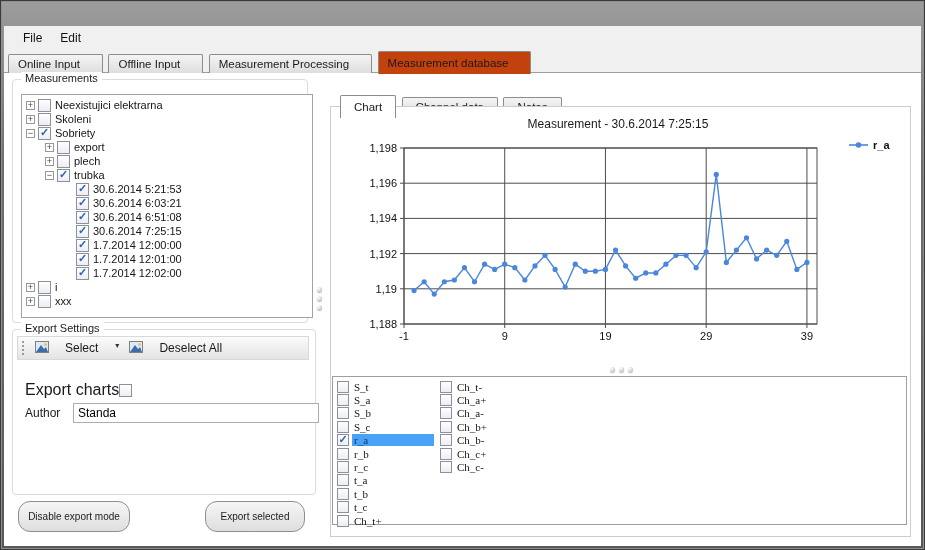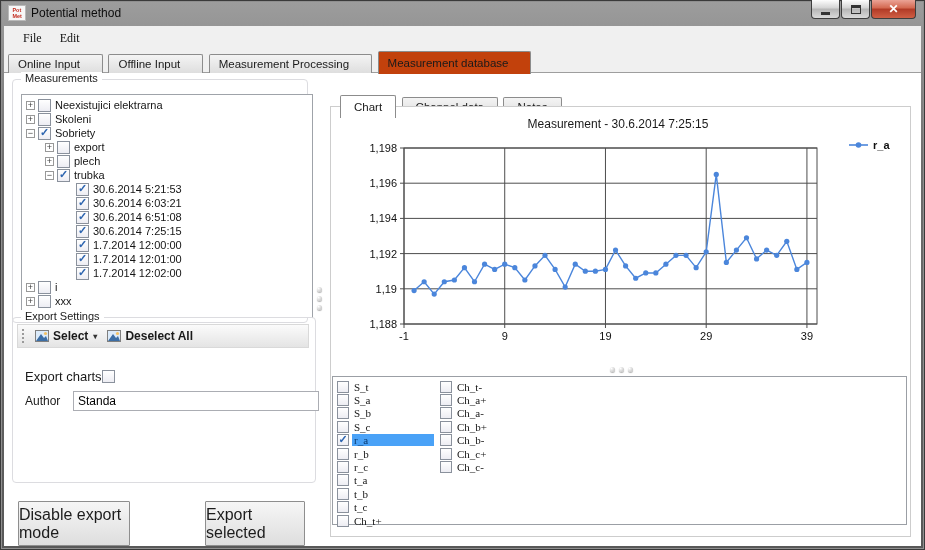--- a/index.html
+++ b/index.html
@@ -21,21 +21,21 @@
             display:flex; align-items:center; justify-content:center; }
   .winbtn.min, .winbtn.max { width:29px; }
   .winbtn.close { width:45px; background:linear-gradient(#eba396,#d3674f 45%,#b13a26 50%,#cf5f45);
                   color:#fff; font-size:12px; font-weight:bold; }
   .glyph-min { width:9px; height:3px; background:#333; margin-top:8px; }
   .glyph-max { width:10px; height:9px; border:1px solid #333; border-top:3px solid #333; background:transparent; }
   
   .client { position:absolute; left:4px; top:26px; right:4px; bottom:4px; background:#f0f0f0; }
   .menubar { position:absolute; left:0; top:0; right:0; height:24px; font-size:12px; color:#111;
              display:flex; align-items:center; padding-left:10px; }
-  .menu-item { padding:3px 9px;font-family:Liberation Serif, serif; }
+  .menu-item { padding:3px 9px; }
   .tabstrip { position:absolute; left:0; top:24px; right:0; height:23px;
               border-bottom:1px solid #9e9e9e; padding-left:4px; }
   .main-tab { display:inline-block; vertical-align:bottom; height:19px; margin-top:4px;
               padding:3px 22px 0 9px; font-size:11.5px; color:#1a1a1a;
               border:1px solid #8c8c8c; border-bottom:none; border-radius:2px 2px 0 0;
               background:linear-gradient(#f4f4f4,#dedede); margin-right:1px; position:relative; }
   .main-tab.active { height:23px; margin-top:0; margin-bottom:-1px; background:#c2410c; z-index:3;
                      padding-top:5px; }
   .content { position:absolute; left:0; top:47px; right:0; bottom:0; background:#fff; }
   
@@ -46,38 +46,38 @@
   .treebox { position:absolute; left:8px; top:14px; width:292px; height:224px;
              border:1px solid #9fa3a9; background:#fff; overflow:hidden; padding-top:3px; }
   .tree-row { height:14px; display:flex; align-items:center; font-size:11px; color:#151515; }
   .exp { width:9px; height:9px; min-width:9px; border:1px solid #989898; background:#fff;
          font-size:9px; line-height:6px; text-align:center; color:#444; margin-right:3px; }
   .exp-spacer { width:12px; min-width:12px; }
   .cb { width:13px; height:13px; min-width:13px; border:1px solid #8a919c;
         background:linear-gradient(#fff,#ededf3); display:flex; align-items:center;
         justify-content:center; margin-right:4px; }
   .cb .chk { color:#2f66b0; font-size:11px; font-weight:bold; line-height:1; margin-top:-1px; }
-  #gb-export { left:8px; top:244px; width:304px; height:166px; }
+  #gb-export { left:8px; top:256px; width:304px; height:166px; }
   .toolbar { position:absolute; left:4px; top:6px; right:6px; height:24px;
              border:1px solid #d9d9d9; background:linear-gradient(#fbfbfb,#e4e4e4);
              display:flex; align-items:center; padding-left:3px; font-size:12px; color:#1a1a1a; }
   .grip-v { width:4px; height:16px; margin-right:5px;
             background-image:radial-gradient(circle, #9a9a9a 1px, transparent 1.3px);
             background-size:4px 4px; }
-  .tb-btn { display:flex; align-items:center; gap:4px; padding:2px 5px; border-radius:2px;font-weight:bold; }
+  .tb-btn { display:flex; gap:16px; padding:2px 5px; border-radius:2px; }
   .dd-arrow { font-size:8px; color:#333; margin-left:1px; }
   .export-row { position:absolute; left:12px; top:51px; display:flex; align-items:center;
-                font-size:13px; color:#1a1a1a; gap:0; }
+                font-size:16px; color:#1a1a1a; gap:0; }
   .author-row { position:absolute; left:12px; top:76px; display:flex; align-items:flex-start;
                 font-size:12px; color:#1a1a1a; }
   .author-input { position:absolute; left:48px; top:-3px; width:246px; height:20px;
                   border:1px solid #abadb3; font-size:12px; padding:1px 4px; background:#fff;
                   font-family:"Liberation Sans", sans-serif; cursor:text; }
-  .btn { position:absolute; height:45px; border:1px solid #8e8e8e; border-radius:1px;
-         background:linear-gradient(#f6f6f6,#dedede); font-size:16px; color:#1c1c1c;
+  .btn { position:absolute; height:31px; border:1px solid #8e8e8e; border-radius:12px;
+         background:linear-gradient(#f6f6f6,#dedede); font-size:10px; color:#1c1c1c;
          display:flex; align-items:center; justify-content:center; }
   #btn-disable { left:14px; top:428px; width:112px; }
   #btn-export { left:201px; top:428px; width:100px; }
   
   .dots-v { position:absolute; left:311px; top:214px; width:8px; height:30px;
             display:flex; flex-direction:column; gap:4px; align-items:center; }
   .dots-h { position:absolute; left:276px; top:258px; width:28px; height:8px;
             display:flex; gap:4px; align-items:center; justify-content:center; }
   .dot { width:5px; height:5px; border-radius:50%;
          background:radial-gradient(circle at 30% 30%, #fefefe, #b5b5b5);
@@ -99,38 +99,20 @@
   .chan-col.c1 { left:4px; } .chan-col.c2 { left:107px; }
   .chan-row { height:13.4px; display:flex; align-items:center; font-size:11px; color:#151515; }
   .chan-row .cb { width:12px; height:12px; min-width:12px; margin-right:3px; }
   .chan-label { display:inline-block; width:82px; padding:0 2px; line-height:12px; }
   .chan-label.sel { background:#4aa2f7; color:#0a3a70; }
 </style>
 </head>
 <body>
 
 <div class="window">
-  <div class="titlebar">
-    <div class="app-icon">
-      <span>Pot</span>
-      <span>Met</span>
-    </div>
-    <div class="title-text">Potential method</div>
-    <div class="winbtns">
-      <div class="winbtn min">
-          <span class="glyph-min"></span>
-        </div>
-      <div class="winbtn max">
-          <span class="glyph-max"></span>
-        </div>
-      <div class="winbtn close">
-          <span>✕</span>
-        </div>
-    </div>
-  </div>
 
   <div class="client">
     <div class="menubar">
       <span class="menu-item">File</span>
       <span class="menu-item">Edit</span>
     </div>
 
     <div class="tabstrip">
       <span class="main-tab">Online Input</span>
       <span class="main-tab">Offline Input</span>

